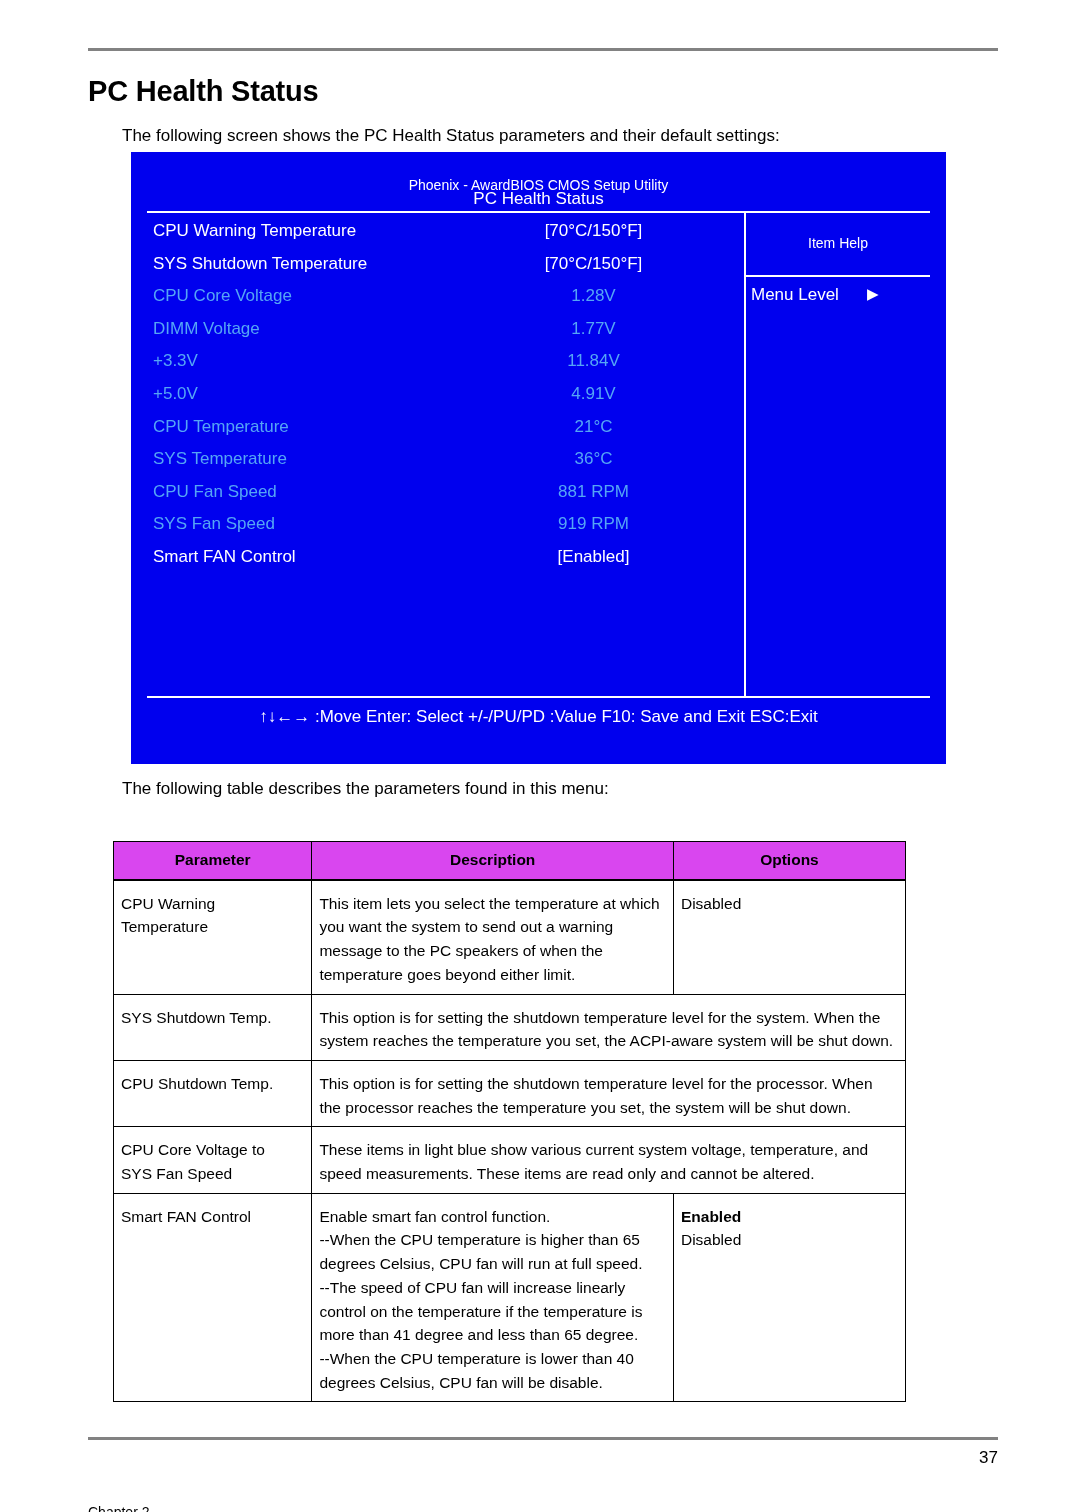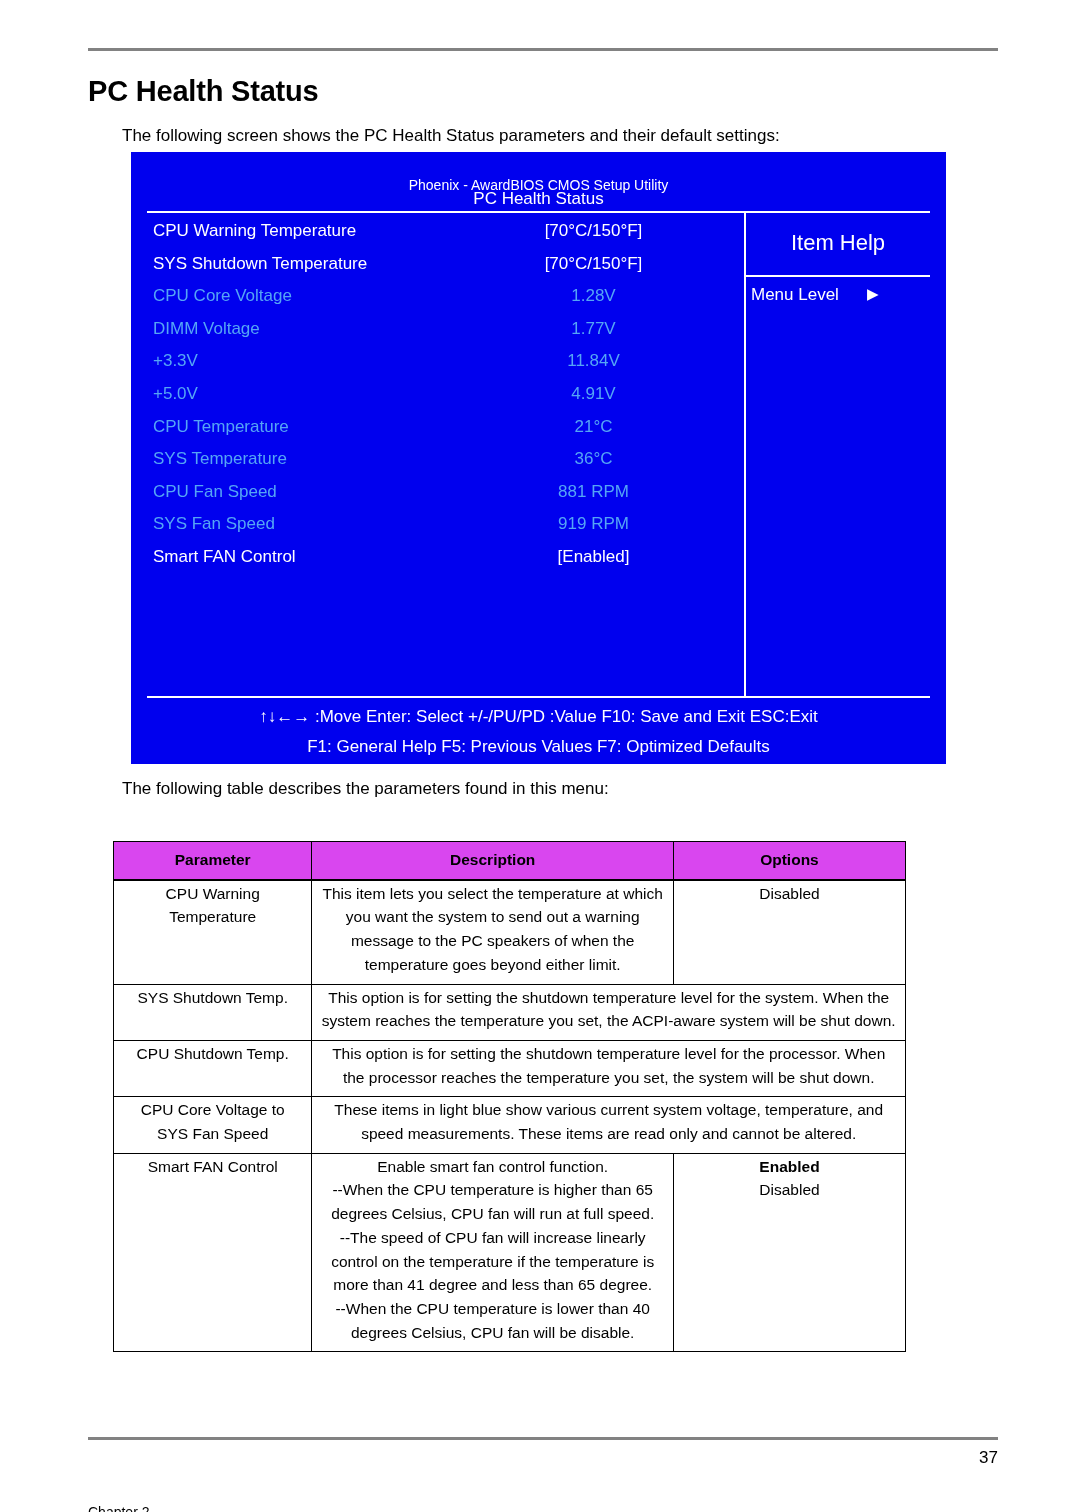--- a/index.html
+++ b/index.html
@@ -144,21 +144,21 @@
 
   
   .help-header {
     position: absolute;
     left: 615px;
     top: 59px;
     width: 184px;
     height: 64px;
     text-align: center;
     line-height: 64px;
-    font-size: 22px;
+    font-size: 14px;
   }
   .help-hr {
     position: absolute;
     left: 613px;
     top: 123px;
     width: 186px;
     height: 2px;
     background: #ffffff;
   }
   .help-menu-level {
@@ -197,23 +197,22 @@
     left: 113px;
     top: 841px;
     width: 793px;
     border-collapse: collapse;
     font-size: 15.5px;
   }
   .param-table th,
   .param-table td {
     border: 1px solid #000000;
     vertical-align: top;
-    padding: 1px 7px 7px 7px;
+    padding: 11px 7px 7px 7px;
     line-height: 1.53;
-    text-align: center;
   }
   .param-table thead th {
     background: #d946ef;
     text-align: center;
     font-weight: bold;
     font-size: 15.5px;
     padding: 6px 4px 7px 4px;
     border-bottom: 2px solid #000;
   }
   .col-param { width: 192px; }
@@ -299,21 +298,20 @@
       </div>
     </div>
 
   <div class="help-header">Item Help</div>
   <div class="help-hr"></div>
   <div class="help-menu-level">
     <span>Menu Level</span><span class="arrow">▶</span>
   </div>
 
   <div class="bios-nav-1">↑↓←→ :Move  Enter: Select   +/-/PU/PD :Value  F10: Save and Exit ESC:Exit</div>
-  <div class="bios-nav-2">F1: General Help   F5: Previous Values   F7: Optimized Defaults</div>
 </div>
 
 <div class="intro-2">The following table describes the parameters found in this menu:</div>
 
 <table class="param-table">
   <thead>
     <tr>
       <th class="col-param">Parameter</th>
       <th class="col-desc">Description</th>
       <th class="col-opts">Options</th>

